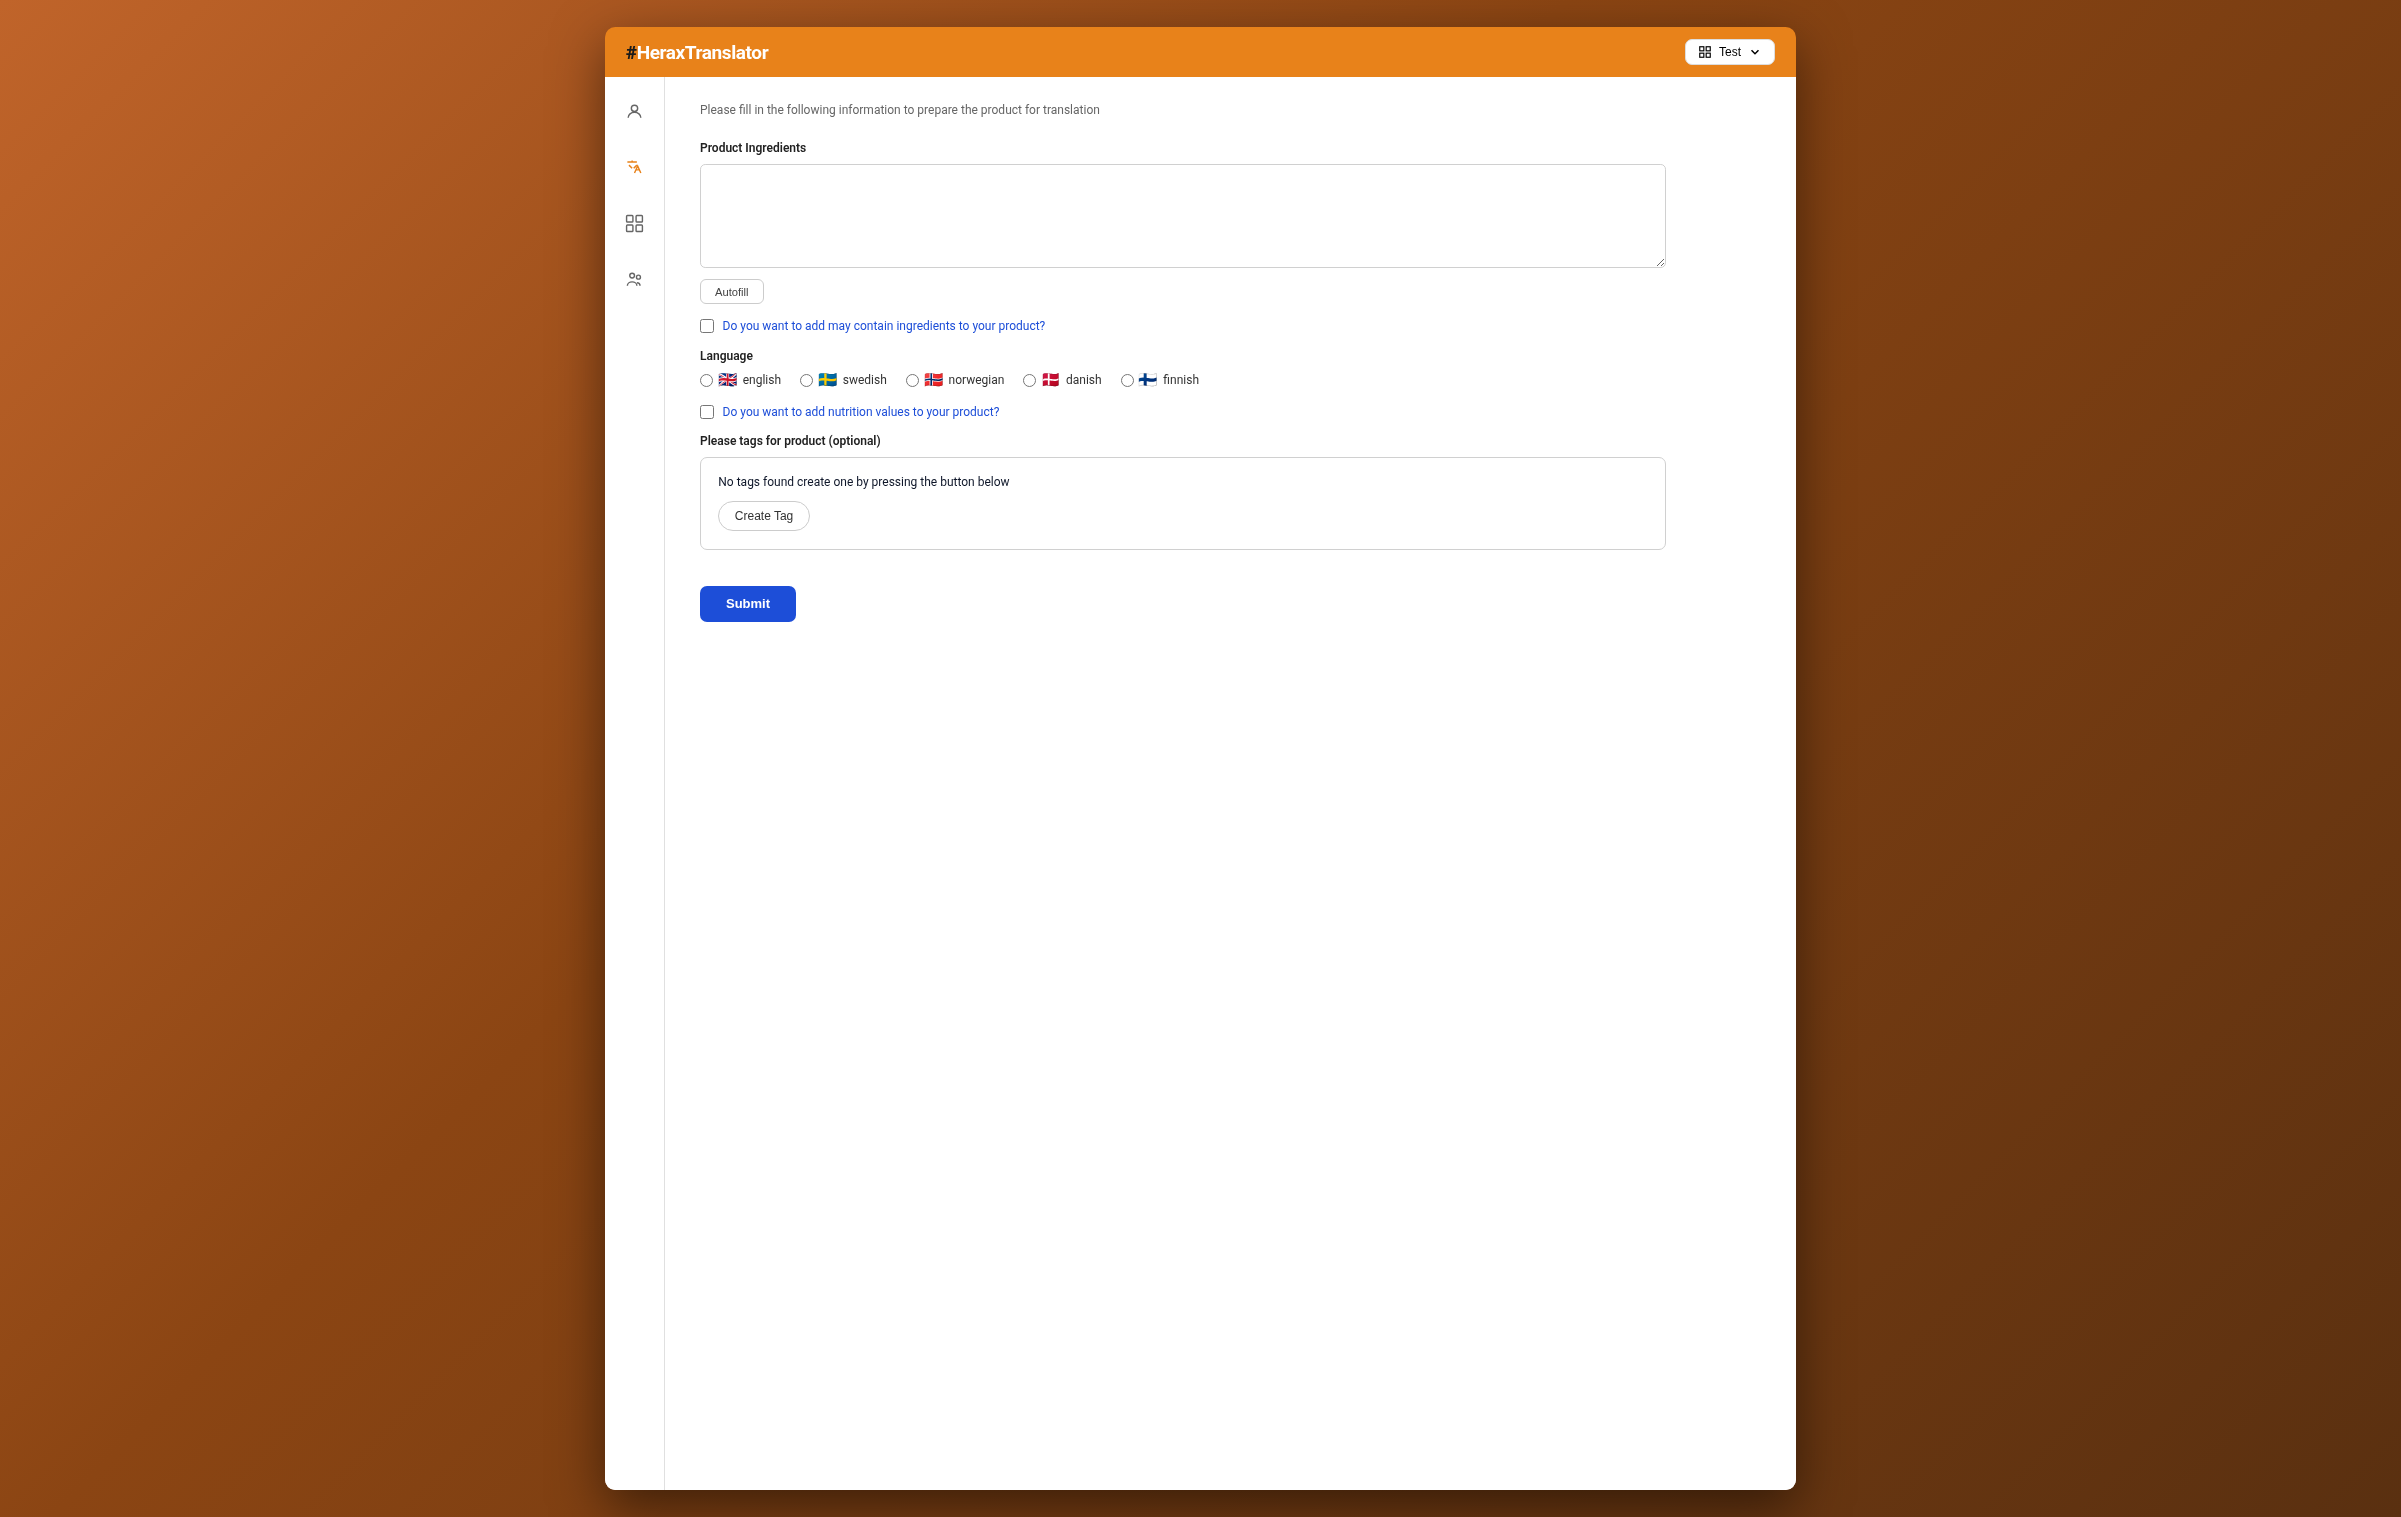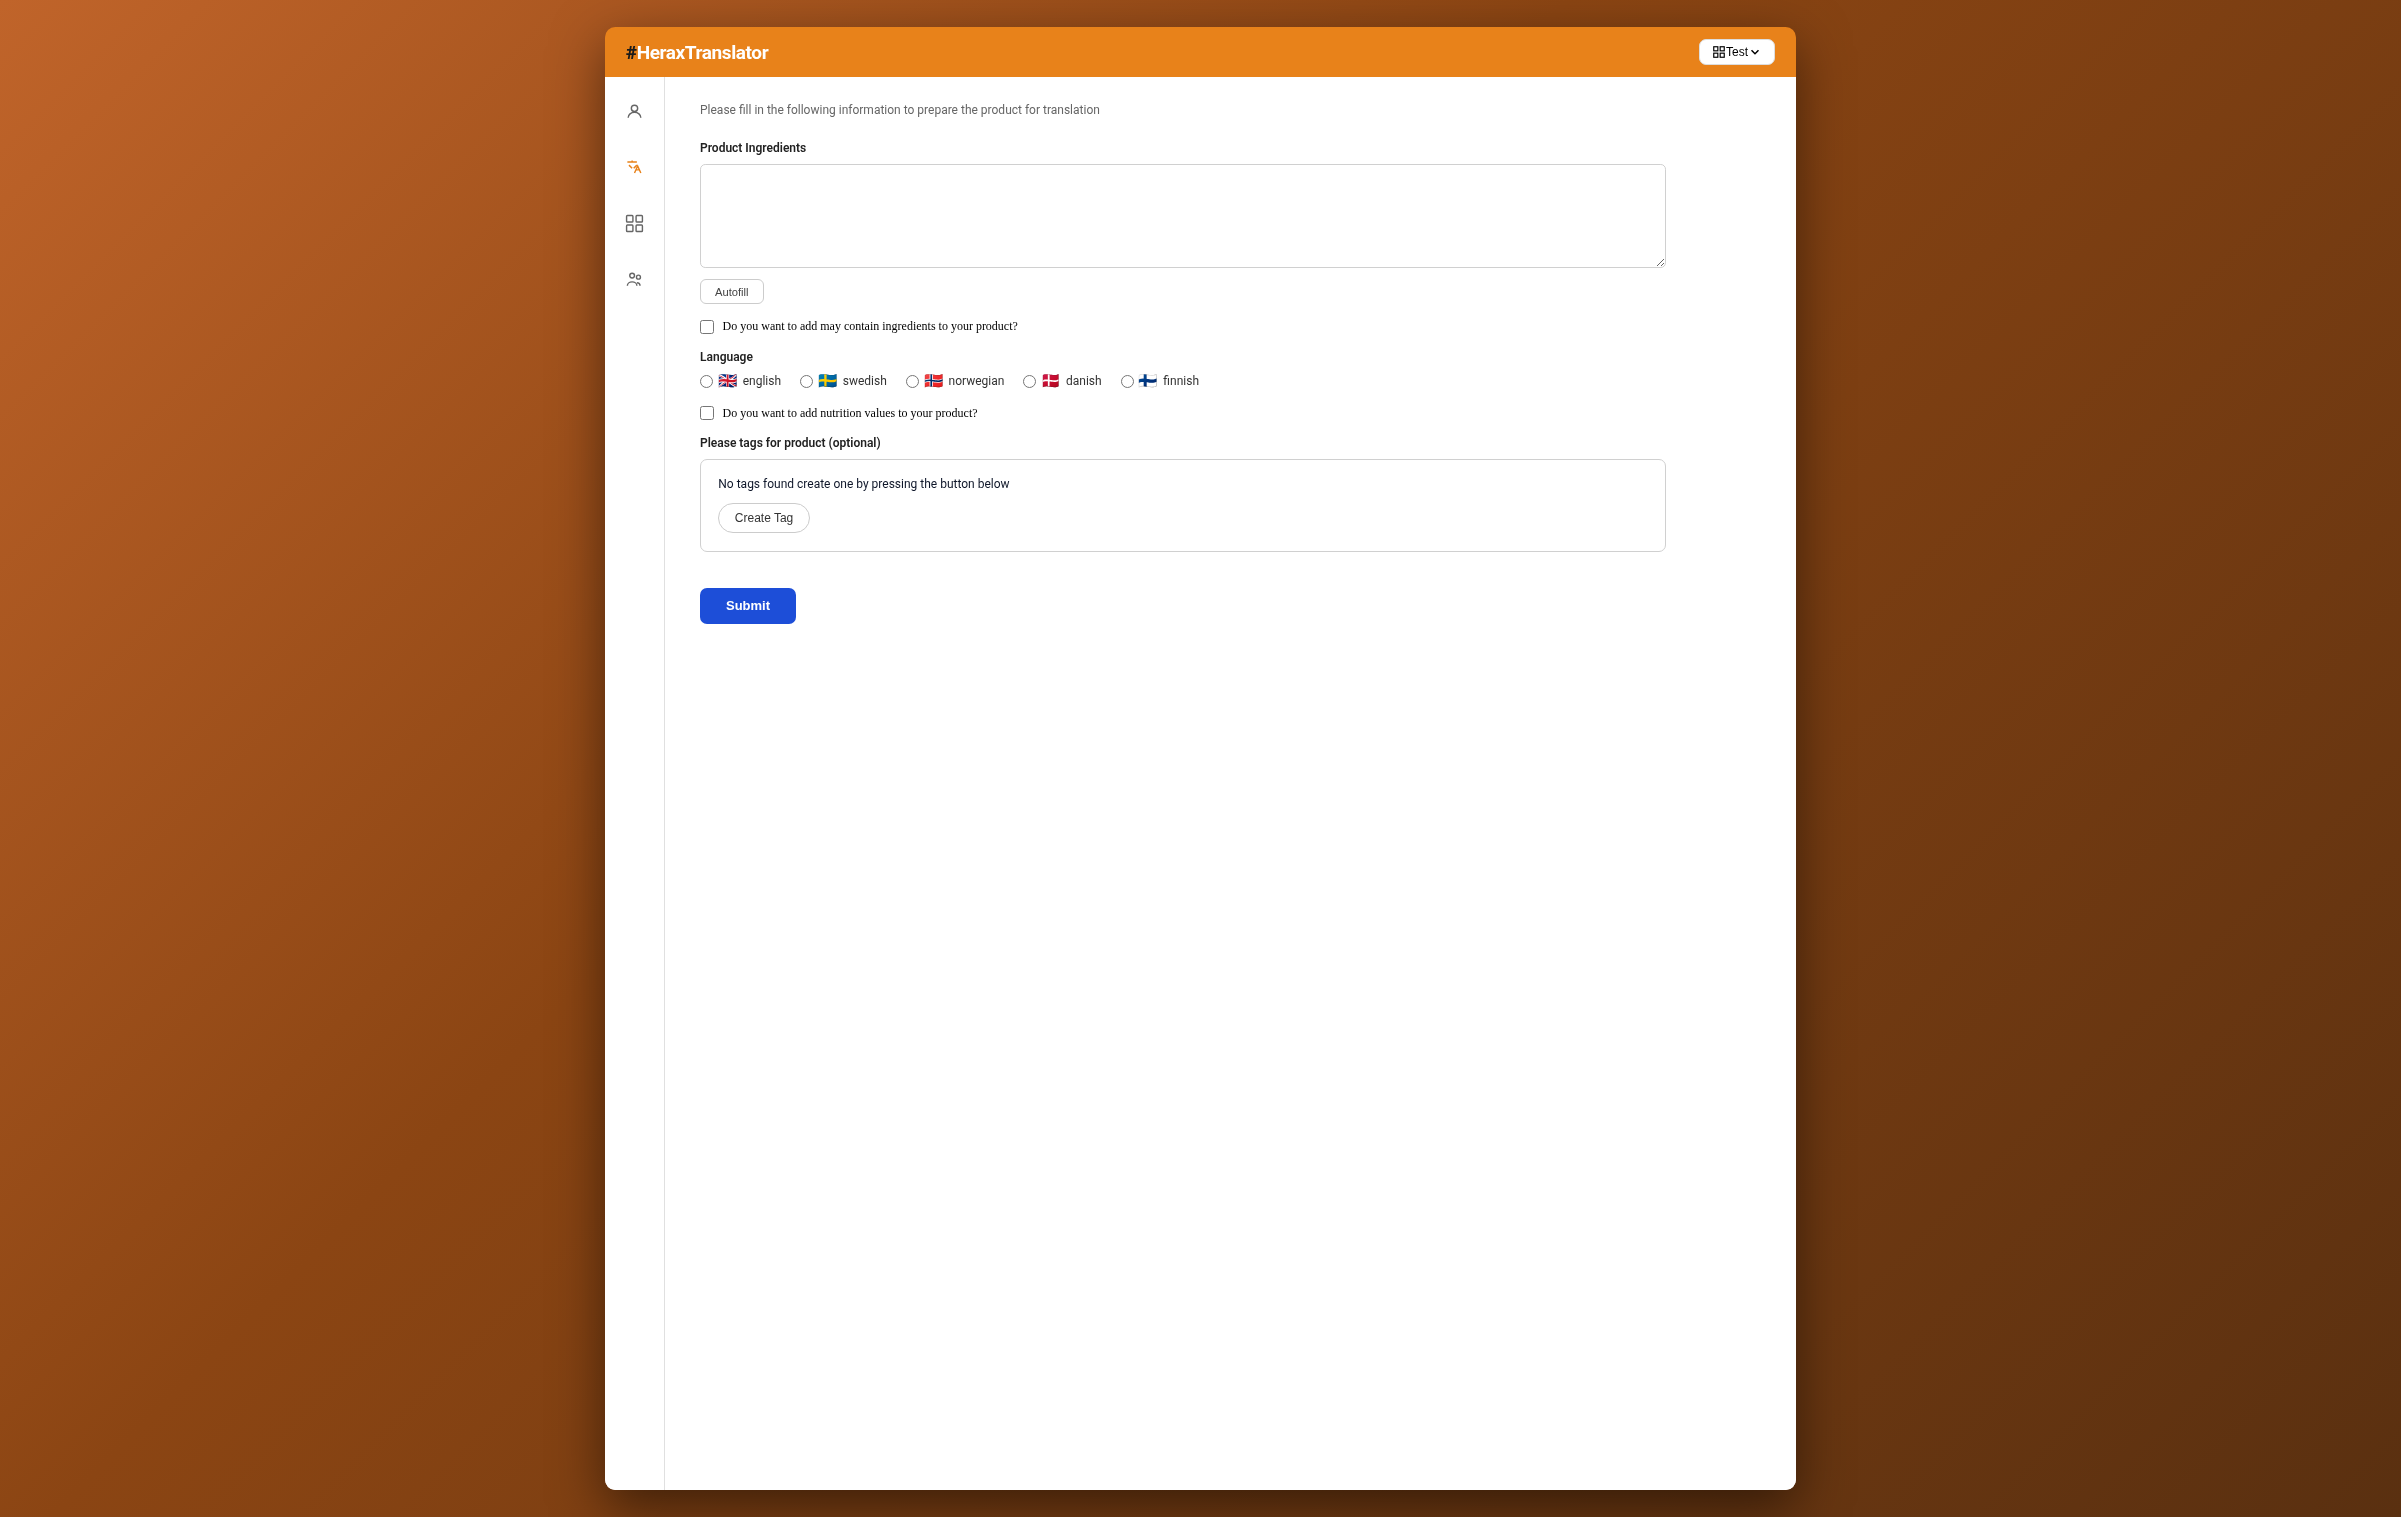--- a/index.html
+++ b/index.html
@@ -41,20 +41,21 @@
       align-items: center;
       gap: 8.6px;
     }
     .workspace-btn {
       background: white;
       border: 0.9px solid #ddd;
       border-radius: 7px;
       padding: 5.2px 12px;
       display: flex;
       align-items: center;
+      gap: 7px;
       font-size: 12px;
       cursor: pointer;
       font-weight: 500;
     }
     .workspace-btn svg {
       width: 14px; height: 14px;
     }
     .main-layout {
       display: flex;
       background: #f5f5f5;
@@ -159,22 +160,21 @@
     }
     .checkbox-row input[type="checkbox"] {
       width: 14px;
       height: 14px;
       border: 1.3px solid #ccc;
       border-radius: 2.6px;
       cursor: pointer;
     }
     .checkbox-label {
       font-size: 12px;
-      color: #000000;
-      font-family: Liberation Serif, serif;
+      color: #1d4ed8;
     }
     .language-section {
       margin: 15.5px 0;
     }
     .language-options {
       display: flex;
       align-items: center;
       gap: 19px;
       flex-wrap: wrap;
       margin-top: 8.6px;

